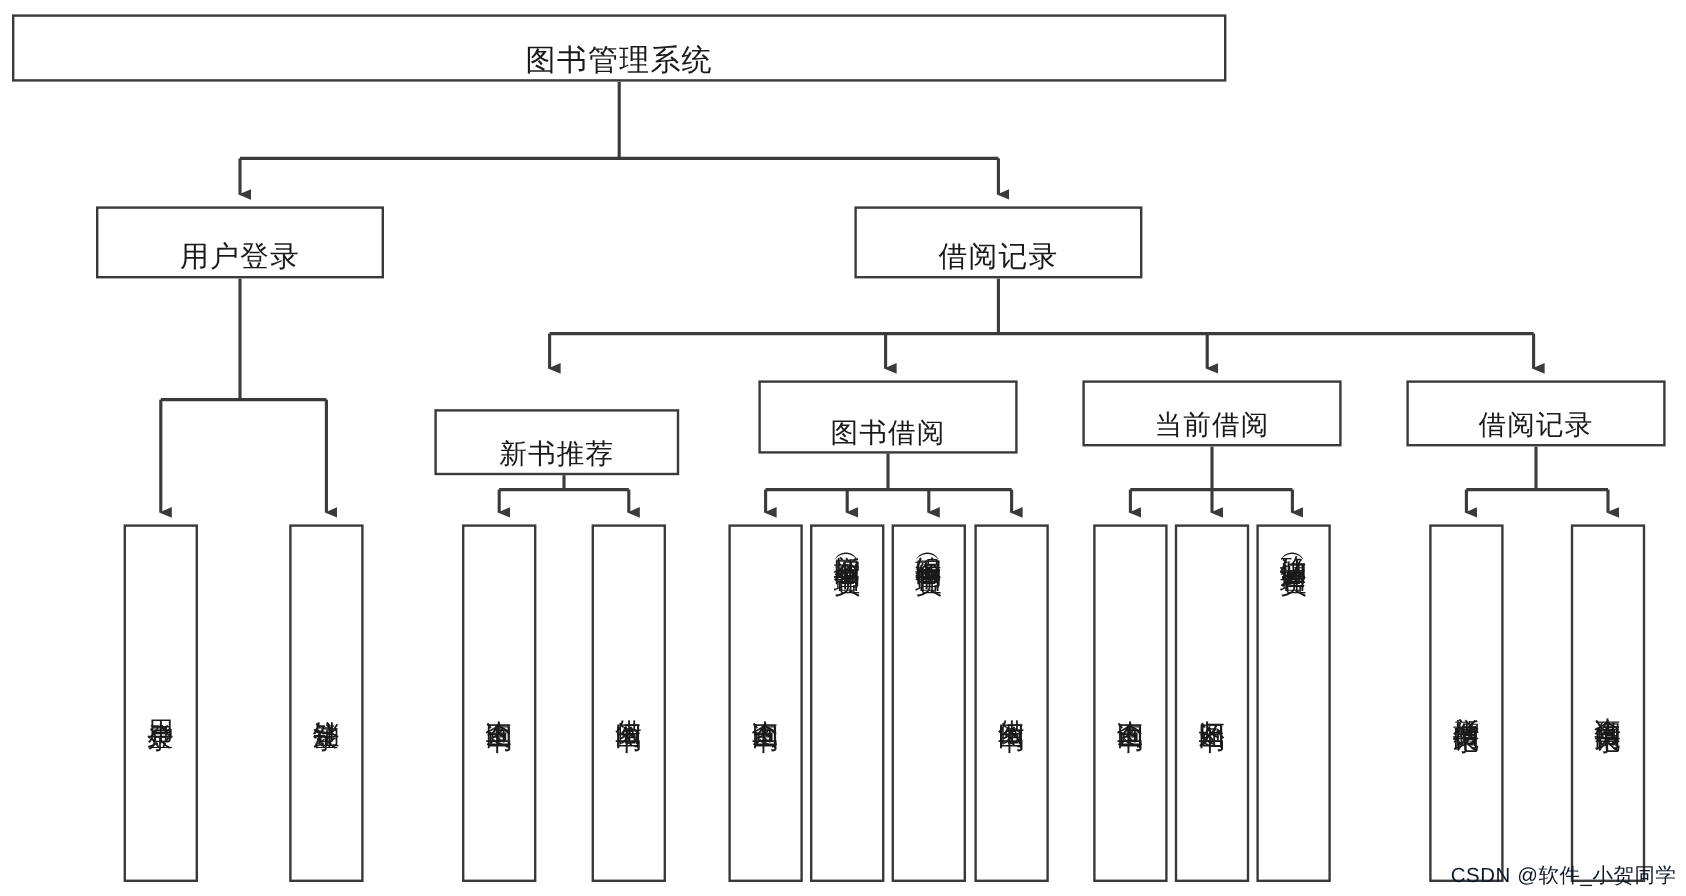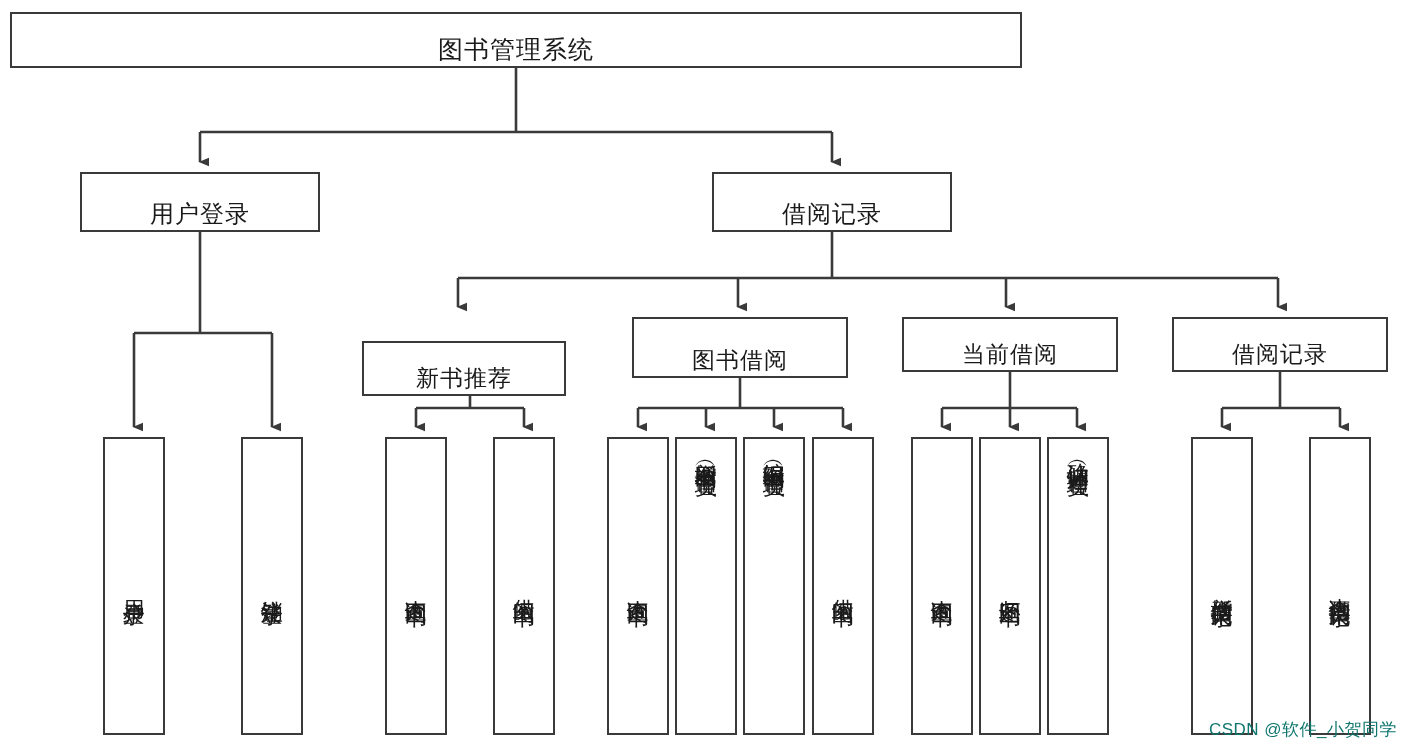--- a/index.html
+++ b/index.html
@@ -72,21 +72,21 @@
   }
   .leaf.tall .leaf-inner {
     align-items: flex-start;
     padding-top: 6px;
   }
   #watermark {
     position: absolute;
     right: 8px;
     bottom: 6px;
     font-size: 17px;
-    color: #0f766e;
+    color: #0f172a;
     letter-spacing: 0.5px;
     z-index: 3;
     white-space: nowrap;
   }
 </style>
 </head>
 <body>
 
 <div id="canvas">
 

